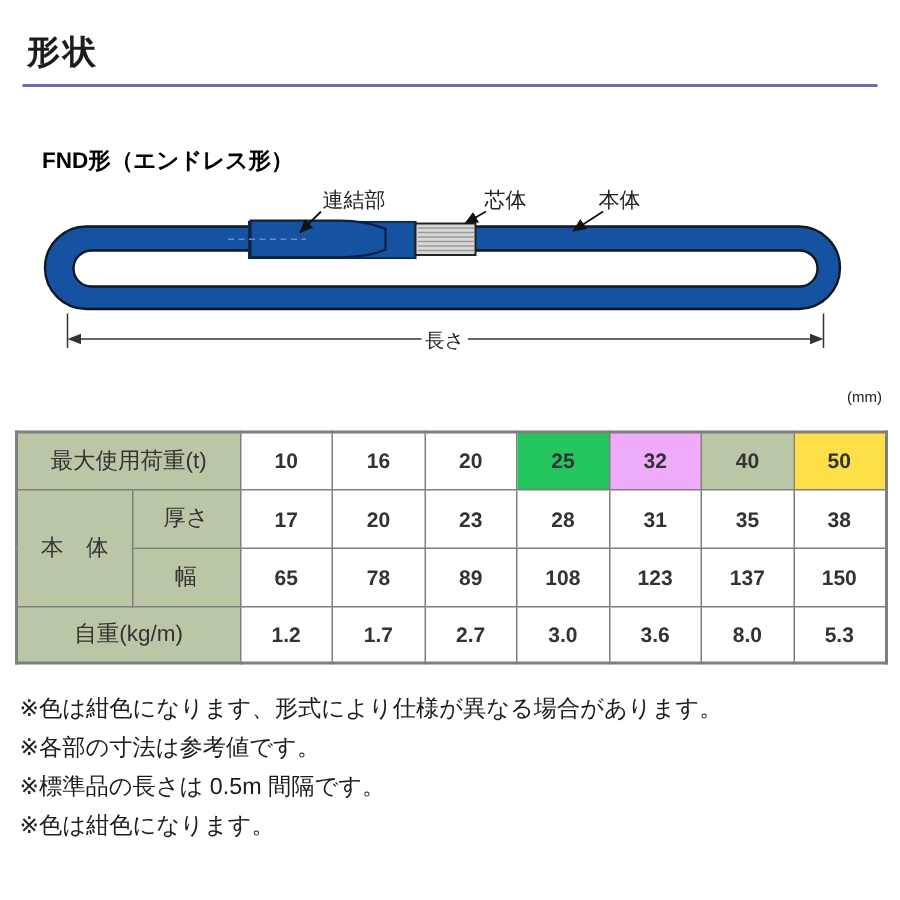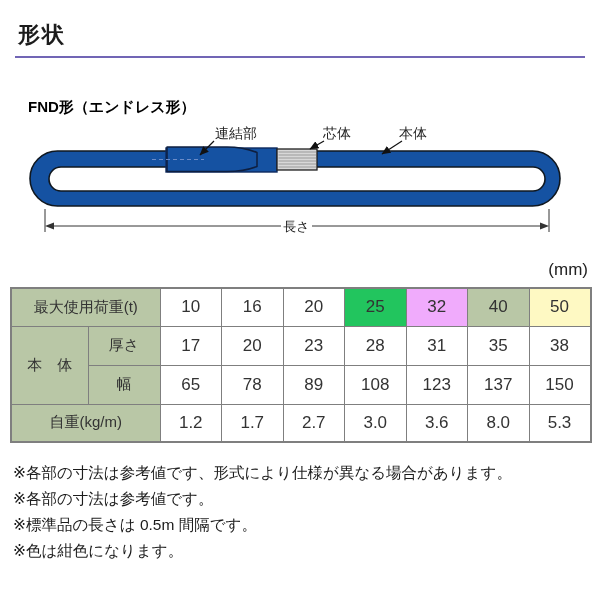--- a/index.html
+++ b/index.html
@@ -12,30 +12,30 @@
     color:#1c1c1c;letter-spacing:2px;
   }
   .title-rule{
     position:absolute;left:15px;right:15px;top:56px;height:2px;background:#7165b5;
   }
   .subtitle{
     position:absolute;left:28px;top:82px;font-size:15px;font-weight:bold;color:#000000;margin-top:16px;
   }
   .diagram{position:absolute;left:0;top:110px;}
   .diagram text{font-family:"Liberation Sans","DejaVu Sans",sans-serif;fill:#222222;}
-  .unit-note{position:absolute;right:12px;top:260px;font-size:17px;color:#222222;text-align:right;}
+  .unit-note{position:absolute;right:12px;top:260px;font-size:10px;color:#222222;text-align:right;}
   .spec-table-wrap{position:absolute;left:10px;top:287px;}
   table.spec{border-collapse:collapse;table-layout:fixed;width:580px;border:2px solid #7f7f7f;}
   table.spec td{
     border:1px solid #7f7f7f;text-align:center;vertical-align:middle;
     color:#333333;padding:0;
   }
   table.spec .g{background:#b9c7a6;}
   table.spec .lbl{font-size:15px;}
-  table.spec .num{font-size:17px;background:#ffffff;}
+  table.spec .num{font-size:14px;background:#ffffff;font-weight:bold;}
   tr.r-head{height:38px;}
   tr.r-mid{height:39px;}
   tr.r-last{height:38px;}
   .notes{position:absolute;left:13px;top:460px;font-size:15.5px;line-height:26px;color:#1c1c1c;}
   .notes div{white-space:nowrap;}
 </style>
 </head>
 <body>
 
 <div class="canvas">
@@ -107,21 +107,21 @@
       </colgroup>
       <tbody>
           <tr class="r-head">
         <td class="g lbl" colspan="2">最大使用荷重(t)</td>
         <td class="g num">10</td>
         <td class="g num">16</td>
         <td class="g num">20</td>
         <td class="g num" style="background:#22c55e">25</td>
         <td class="g num" style="background:#f0abfc">32</td>
         <td class="g num" style="background:#b9c7a6">40</td>
-        <td class="g num" style="background:#fef9c3">50</td>
+        <td class="g num" style="background:#fde047">50</td>
       </tr>
       <tr class="r-mid">
         <td class="g lbl" rowspan="2">本　体</td>
         <td class="g lbl">厚さ</td>
         <td class="num">17</td>
         <td class="num">20</td>
         <td class="num">23</td>
         <td class="num">28</td>
         <td class="num">31</td>
         <td class="num">35</td>
@@ -145,19 +145,19 @@
         <td class="num">3.0</td>
         <td class="num">3.6</td>
         <td class="num">8.0</td>
         <td class="num">5.3</td>
       </tr>
     </tbody>
       </table>
   </div>
 
   <div class="notes">
-    <div>※各部の寸法は参考値です、形式により仕様が異なる場合があります。</div>
+    <div>※色は紺色になります、形式により仕様が異なる場合があります。</div>
     <div>※各部の寸法は参考値です。</div>
     <div>※標準品の長さは 0.5m 間隔です。</div>
     <div>※色は紺色になります。</div>
   </div>
 
 </div>
 
 </body></html>

